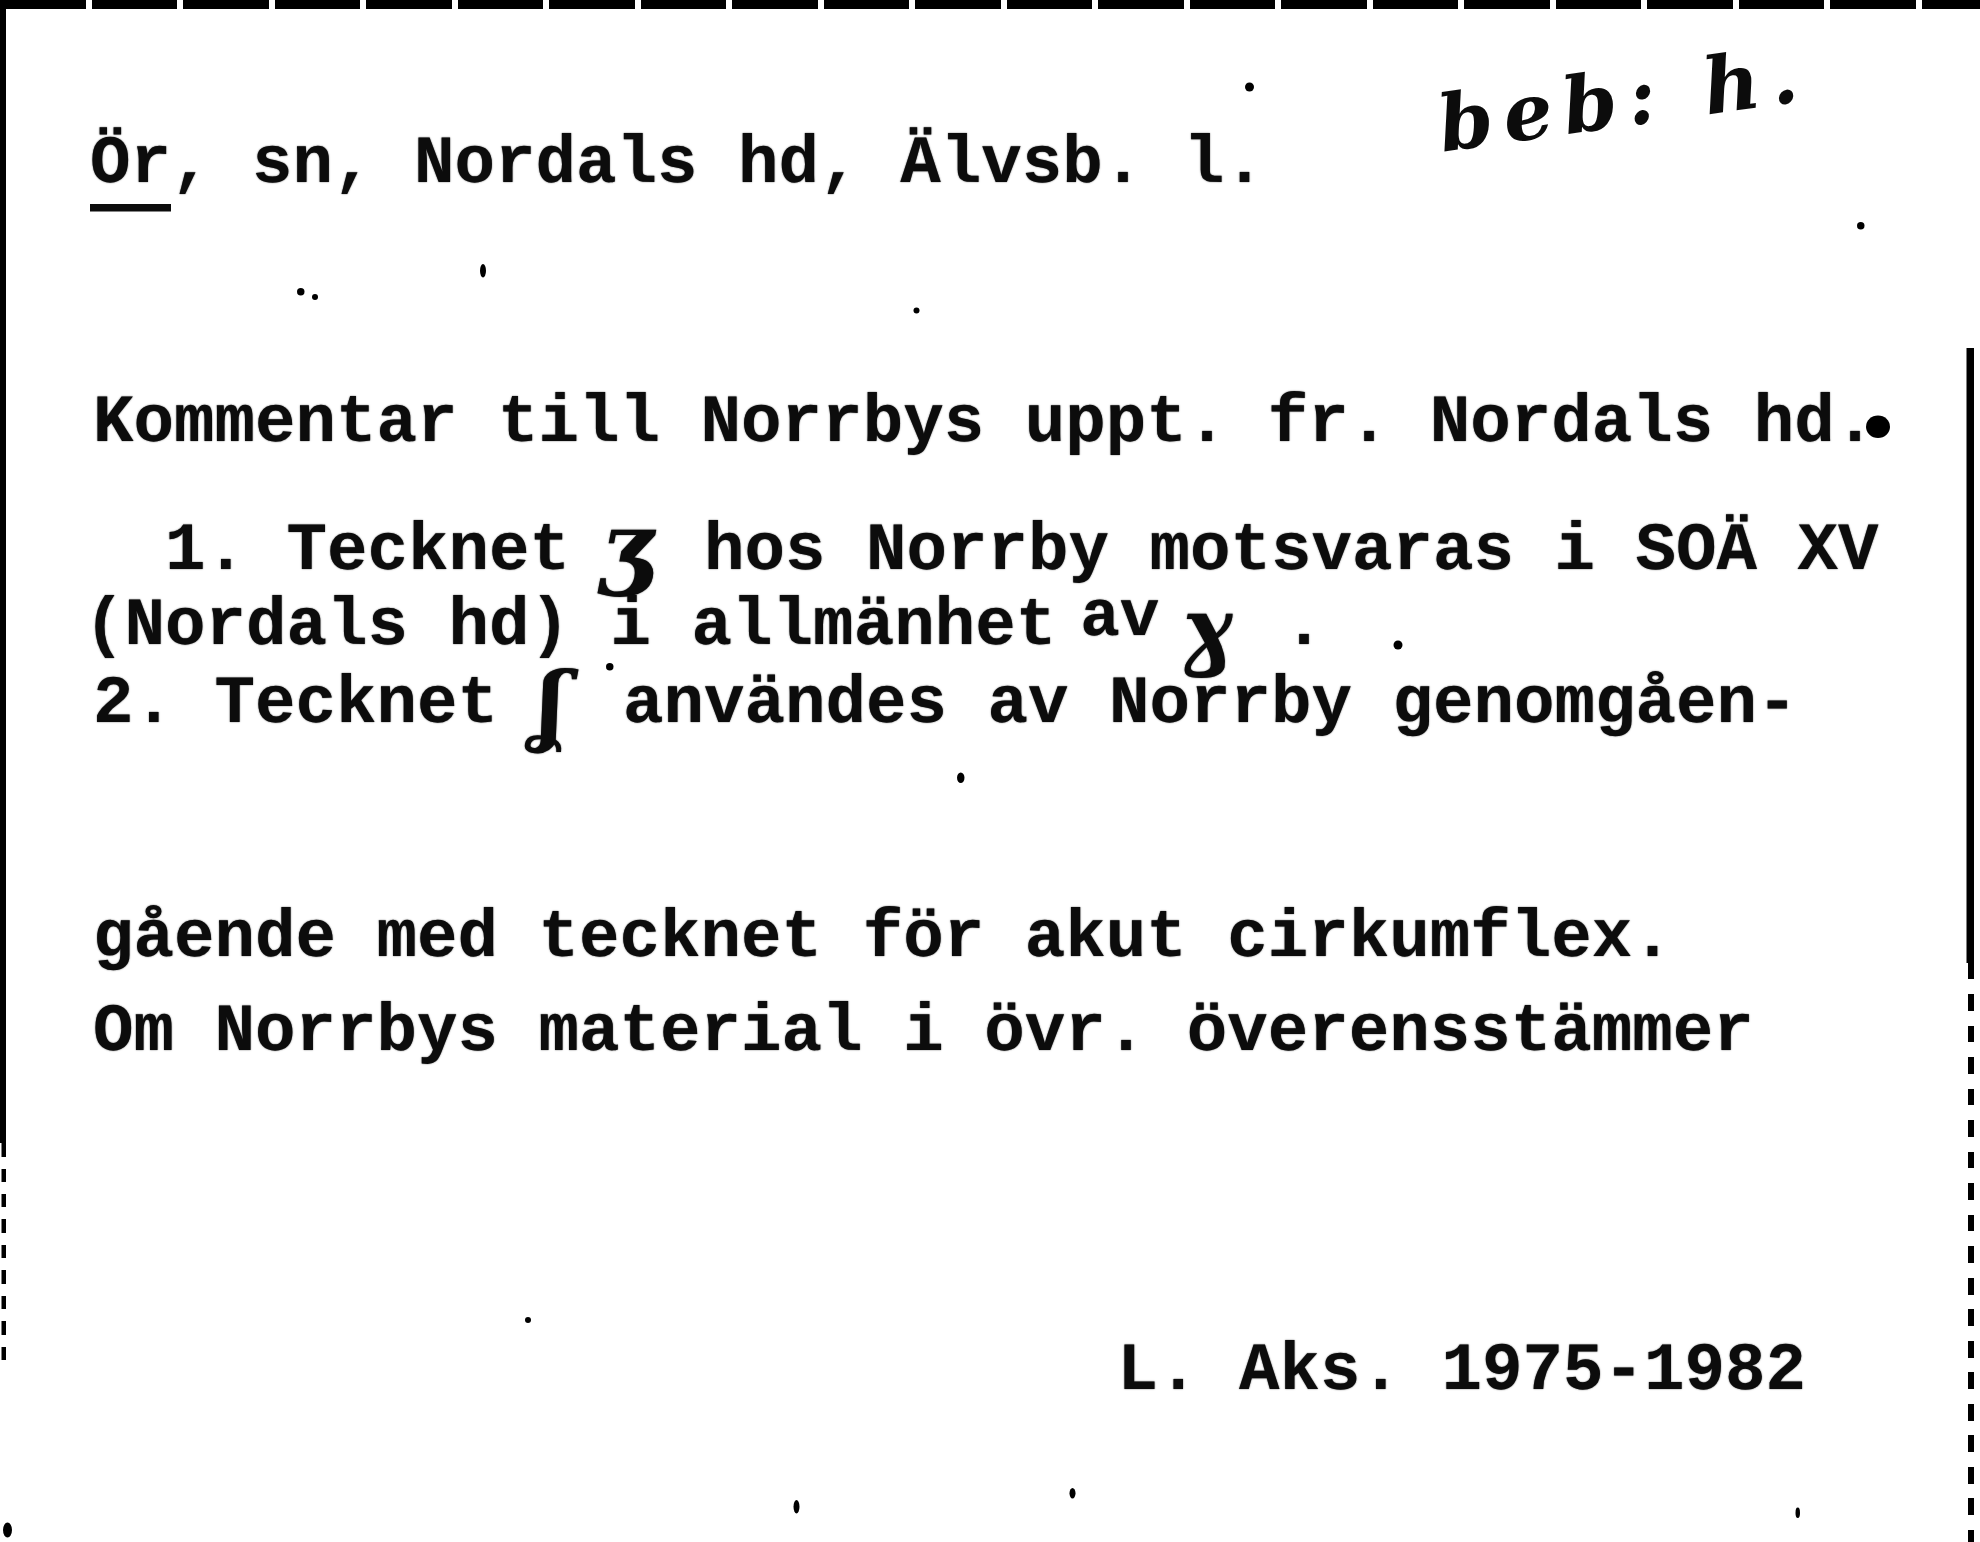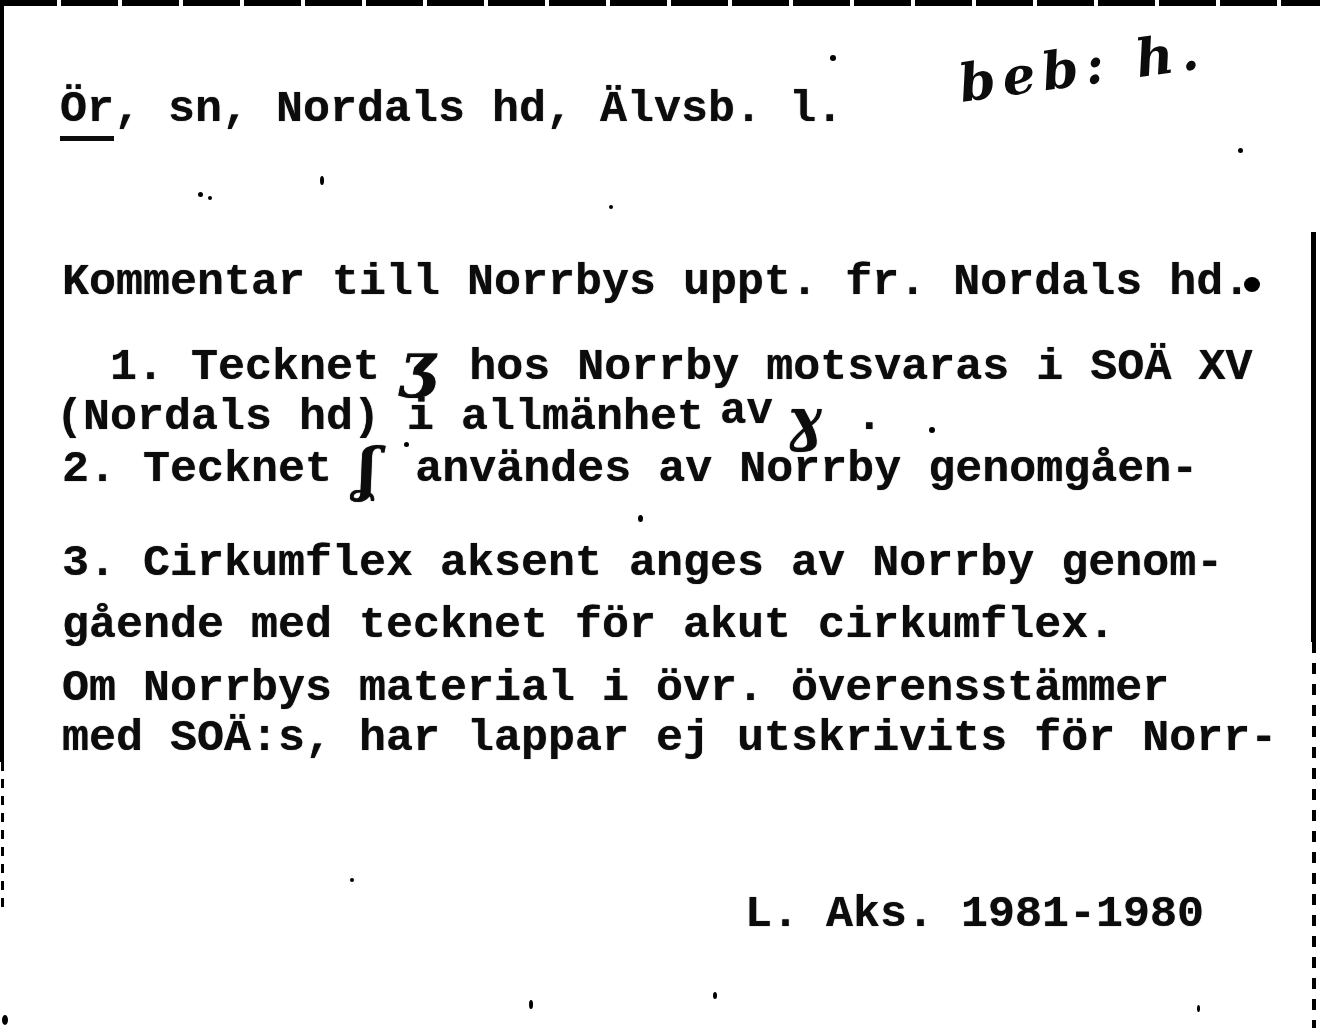--- a/index.html
+++ b/index.html
@@ -93,27 +93,25 @@
     <span>1. Tecknet</span><span class="hand-sym sym-ezh">ʒ</span><span>hos Norrby motsvaras i SOÄ XV</span>
   </div>
   <div class="line" style="left:56px; top:384px;">
     <span>(Nordals hd) i allmänhet</span><span class="inserted-av">av</span><span class="hand-sym sym-gamma">ɣ</span><span class="trail-dot">.</span>
   </div>
 
   <div class="line" style="left:62px; top:436px;">
     <span>2. Tecknet</span><span class="hand-sym sym-esh">ʆ</span><span>användes av Norrby genomgåen-</span>
   </div>
 
-  <div class="line" style="left:62px; top:539px;">3. Cirkumflex aksent anges av Norrby genom-</div>
   <div class="line" style="left:62px; top:601px;">gående med tecknet för akut cirkumflex.</div>
 
   <div class="line" style="left:62px; top:664px;">Om Norrbys material i övr. överensstämmer</div>
-  <div class="line" style="left:62px; top:714px;">med SOÄ:s, har lappar ej utskrivits för Norr-</div>
 
-  <div class="line" style="left:745px; top:890px;">L. Aks. 1981-1980</div>
+  <div class="line" style="left:745px; top:890px;">L. Aks. 1975-1982</div>
 
   <div class="speck" style="left:830px; top:55px; width:6px; height:6px;"></div>
   <div class="speck" style="left:1244px; top:277px; width:16px; height:15px;"></div>
   <div class="speck" style="left:1238px; top:148px; width:5px; height:5px;"></div>
   <div class="speck" style="left:198px; top:192px; width:5px; height:5px;"></div>
   <div class="speck" style="left:208px; top:196px; width:4px; height:4px;"></div>
   <div class="speck" style="left:320px; top:176px; width:4px; height:9px;"></div>
   <div class="speck" style="left:638px; top:515px; width:5px; height:7px;"></div>
   <div class="speck" style="left:350px; top:878px; width:4px; height:4px;"></div>
   <div class="speck" style="left:529px; top:1000px; width:4px; height:9px;"></div>

